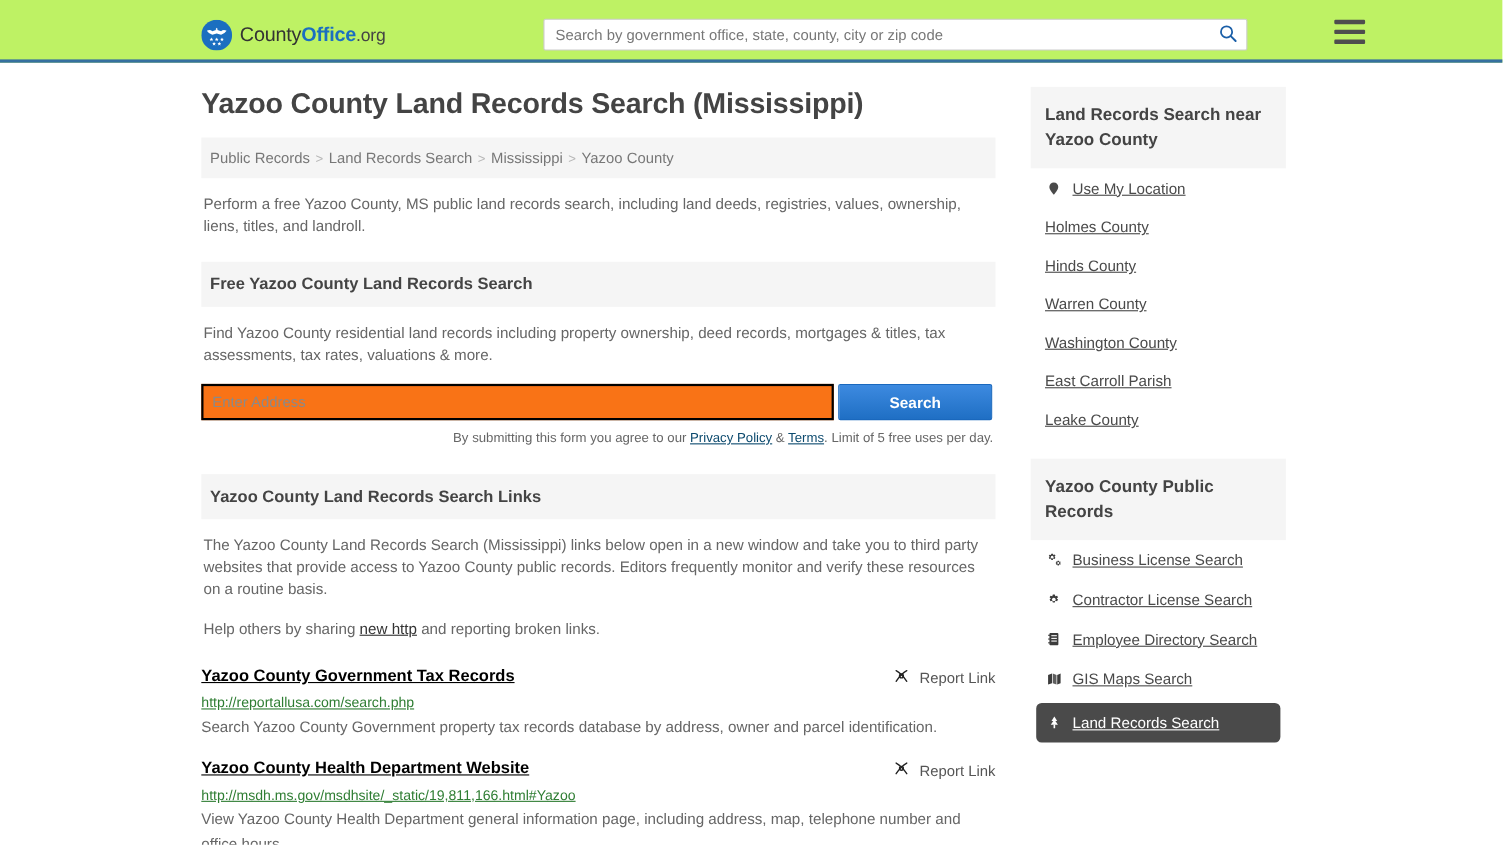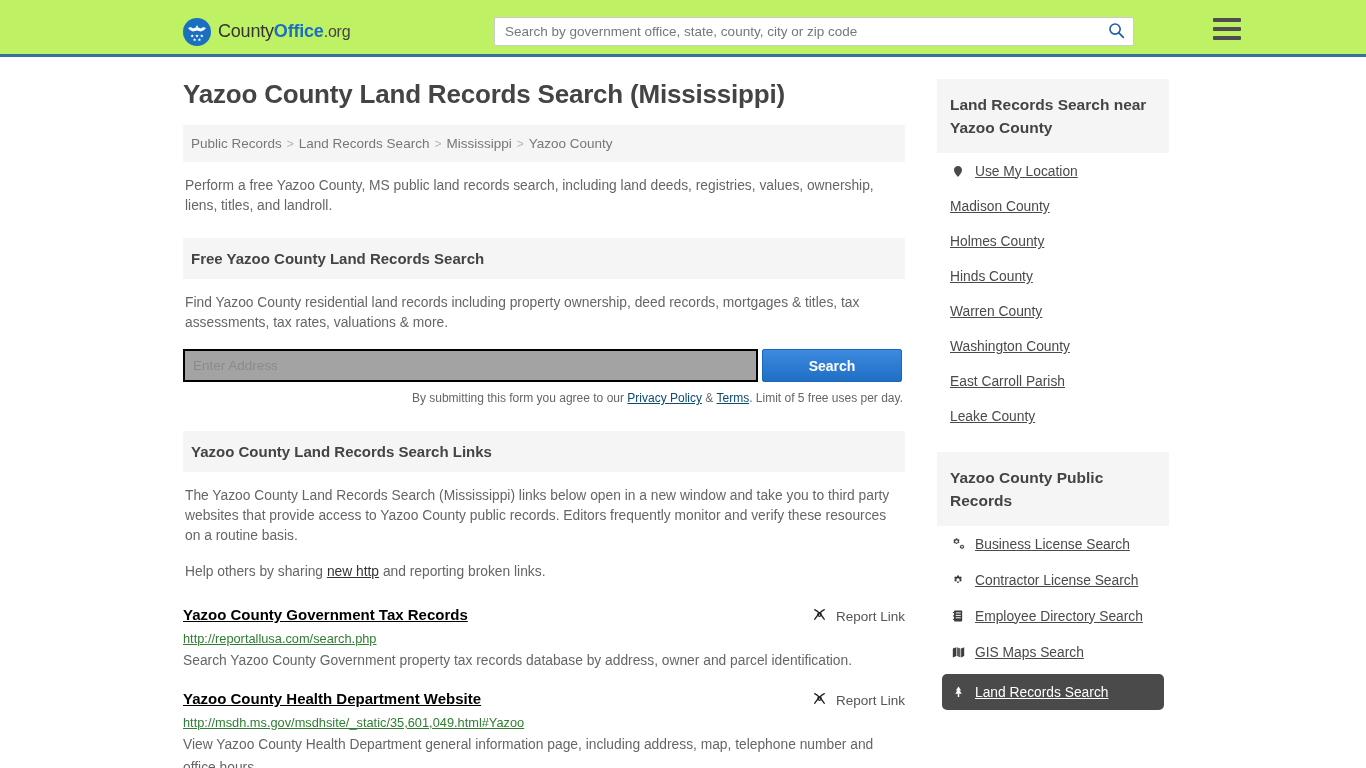--- a/index.html
+++ b/index.html
@@ -148,21 +148,21 @@
   }
   .addr-input {
     width: 575px;
     height: 33px;
     border: 2px solid #000000;
     outline: none;
     font-family: "Liberation Sans", sans-serif;
     font-size: 13.5px;
     color: #333333;
     padding: 0 8px;
-    background: #a3a3a3;
+    background: #f97316;
   }
   .addr-input::placeholder { color: #8a8a8a; }
   .addr-submit {
     width: 140px;
     height: 33px;
     margin-left: 4px;
     border: 1px solid #1a68bd;
     border-radius: 2px;
     background: linear-gradient(#3d8ae0, #1f6fc4);
     color: #ffffff;
@@ -348,43 +348,40 @@
           <span>
             <svg viewBox="0 0 18 18" width="15" height="15">
               <path d="M3.2 3.2 C7.5 5.4 10.5 8.4 14.8 14.8" fill="none" stroke="#222" stroke-width="1.5" stroke-linecap="round"></path>
               <path d="M14.8 3.2 C10.5 5.4 7.5 8.4 3.2 14.8" fill="none" stroke="#222" stroke-width="1.5" stroke-linecap="round"></path>
               <circle cx="9" cy="9" r="2.1" fill="none" stroke="#222" stroke-width="1.5"></circle>
             </svg>
           </span>
           <span>Report Link</span>
         </div>
       </div>
-      <a href="#" class="result-url">http://msdh.ms.gov/msdhsite/_static/35,601,049.html#Yazoo</a>
+      <a href="#" class="result-url">http://msdh.ms.gov/msdhsite/_static/19,811,166.html#Yazoo</a>
       <div class="result-desc">View Yazoo County Health Department general information page, including address, map, telephone number and office hours.</div>
     </div>
 
   </div>
 
   <div class="side-col">
 
     <div class="side-head">Land Records Search near Yazoo County</div>
     <div class="side-list">
 
       <div class="side-item">
         <span class="side-icon">
           <svg viewBox="0 0 16 16" width="12" height="15">
             <path d="M8 0.6 C4.9 0.6 2.6 3 2.6 6 C2.6 9.6 8 15.4 8 15.4 C8 15.4 13.4 9.6 13.4 6 C13.4 3 11.1 0.6 8 0.6 Z" fill="#4a4a4a"></path>
           </svg>
         </span>
         <a href="#">Use My Location</a>
       </div>
 
-      <div class="side-item">
-        <a href="#">Madison County</a>
-      </div>
       <div class="side-item">
         <a href="#">Holmes County</a>
       </div>
       <div class="side-item">
         <a href="#">Hinds County</a>
       </div>
       <div class="side-item">
         <a href="#">Warren County</a>
       </div>
       <div class="side-item">

